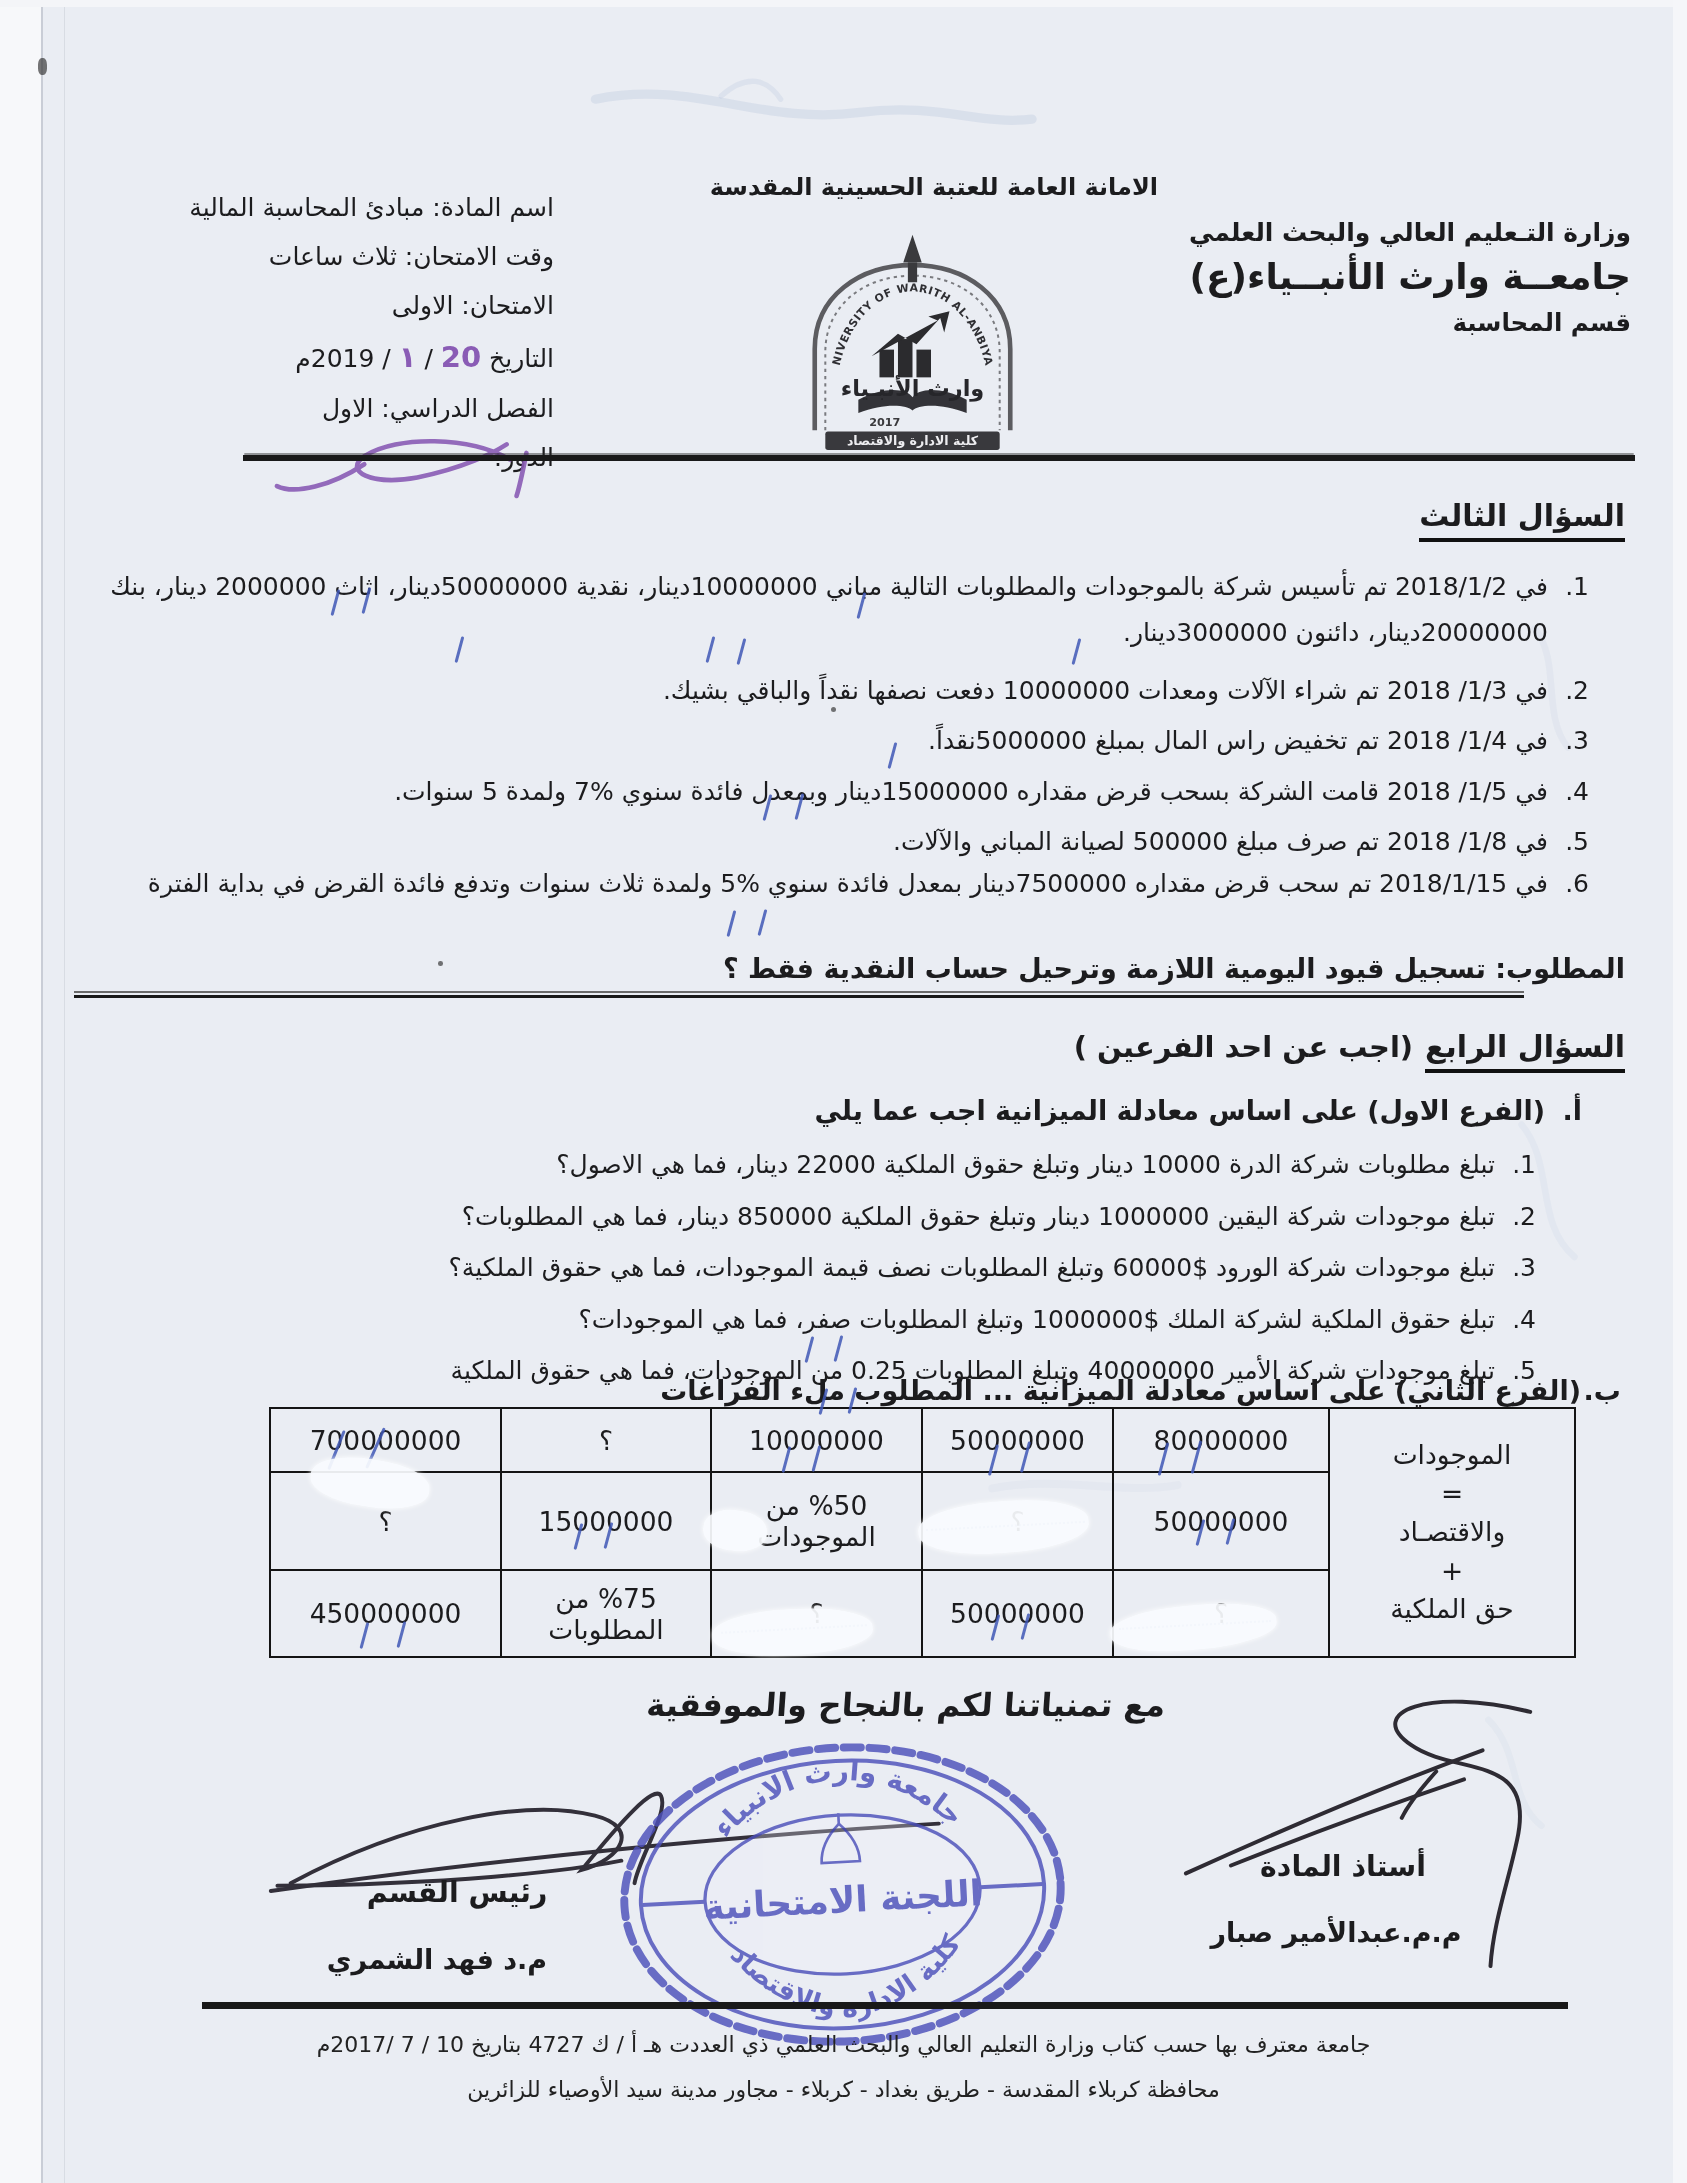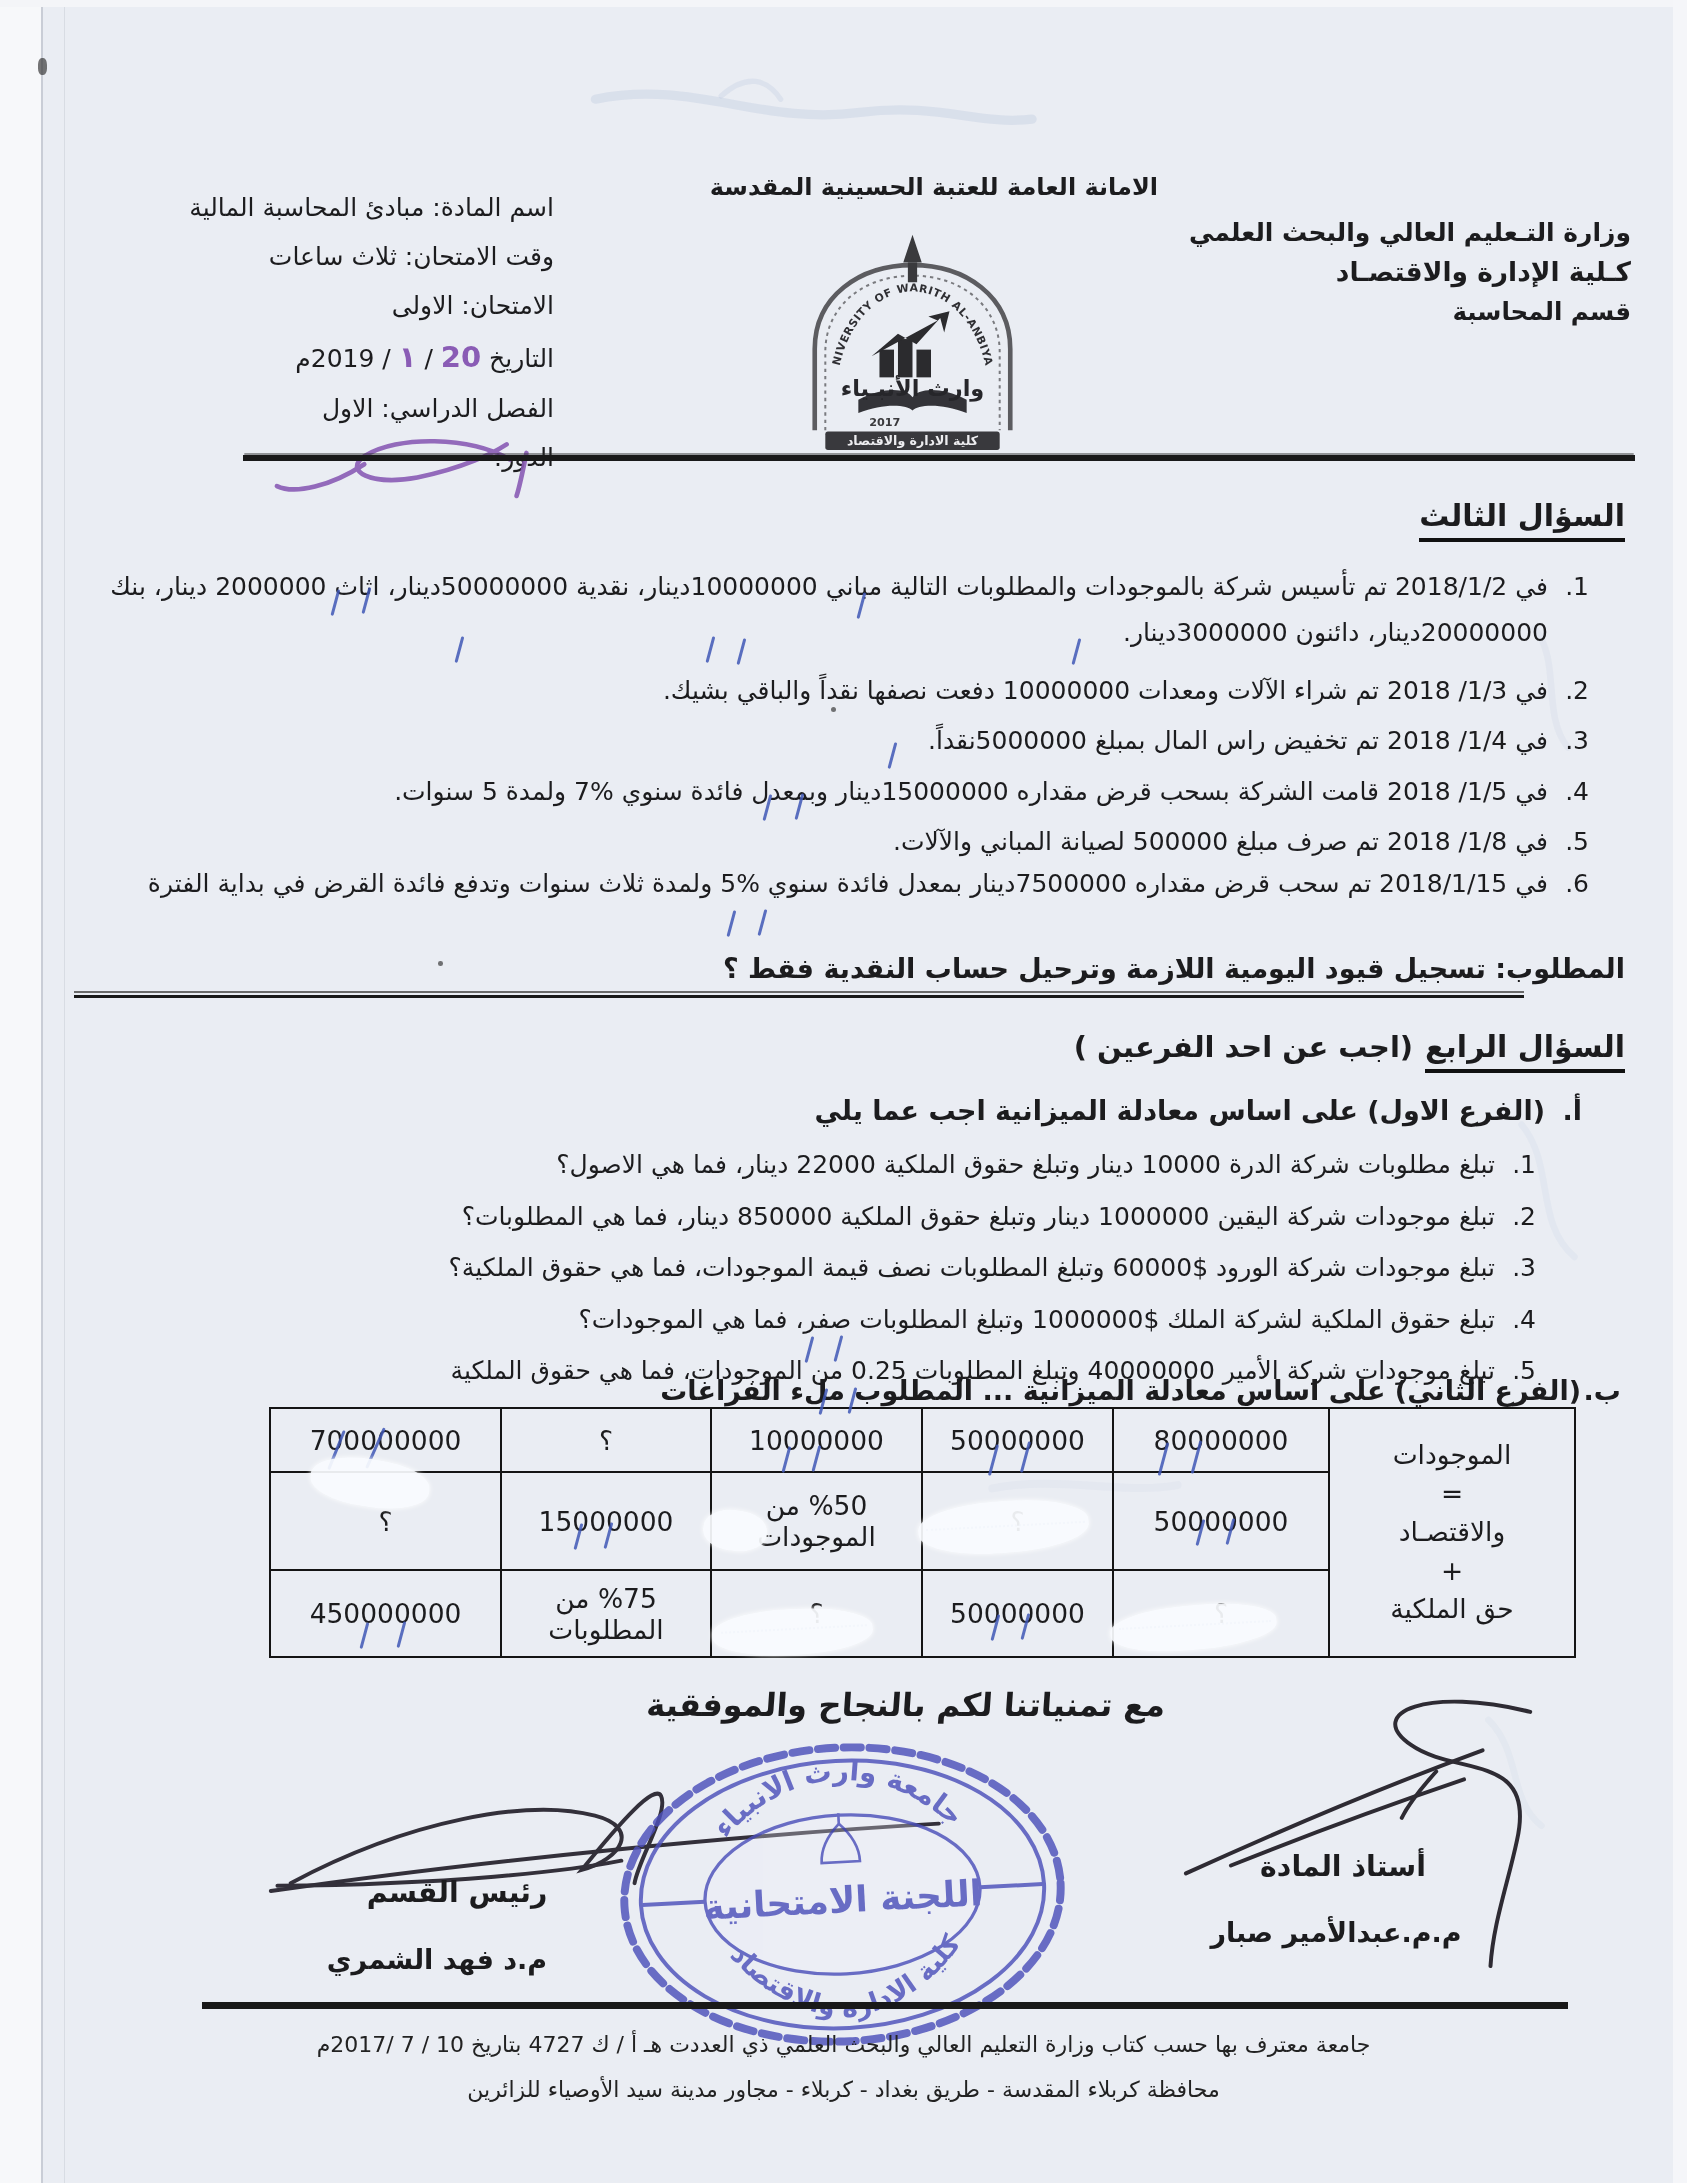--- a/index.html
+++ b/index.html
@@ -81,21 +81,21 @@
     <path d="M2300,1700 C2350,1760 2320,1850 2380,1900" stroke-width="10" opacity="0.09"></path>
     <path d="M2250,2600 C2300,2650 2280,2720 2330,2760" stroke-width="10" opacity="0.08"></path>
     <path d="M1500,2250 C1600,2230 1700,2260 1780,2245" stroke-width="12" opacity="0.07"></path>
   </g>
 </svg>
 
 <div class="abs hdr-center">الامانة العامة للعتبة الحسينية المقدسة</div>
 
 <div class="abs hdr-right">
   <div class="l1">وزارة التـعليم العالي والبحث العلمي</div>
-  <div class="l3">كـلية الإدارة والاقتصـاد</div>
+  <div class="l2">جامعــة وارث الأنبــياء(ع)</div>
   <div class="l4">قسم المحاسبة</div>
 </div>
 
 <div class="abs hdr-left">
   <div class="row">اسم المادة: مبادئ المحاسبة المالية</div>
   <div class="row">وقت الامتحان: ثلاث ساعات</div>
   <div class="row">الامتحان: الاولى</div>
   <div class="row">
     <span>التاريخ</span>
     <span class="hand hand-big">20</span>

